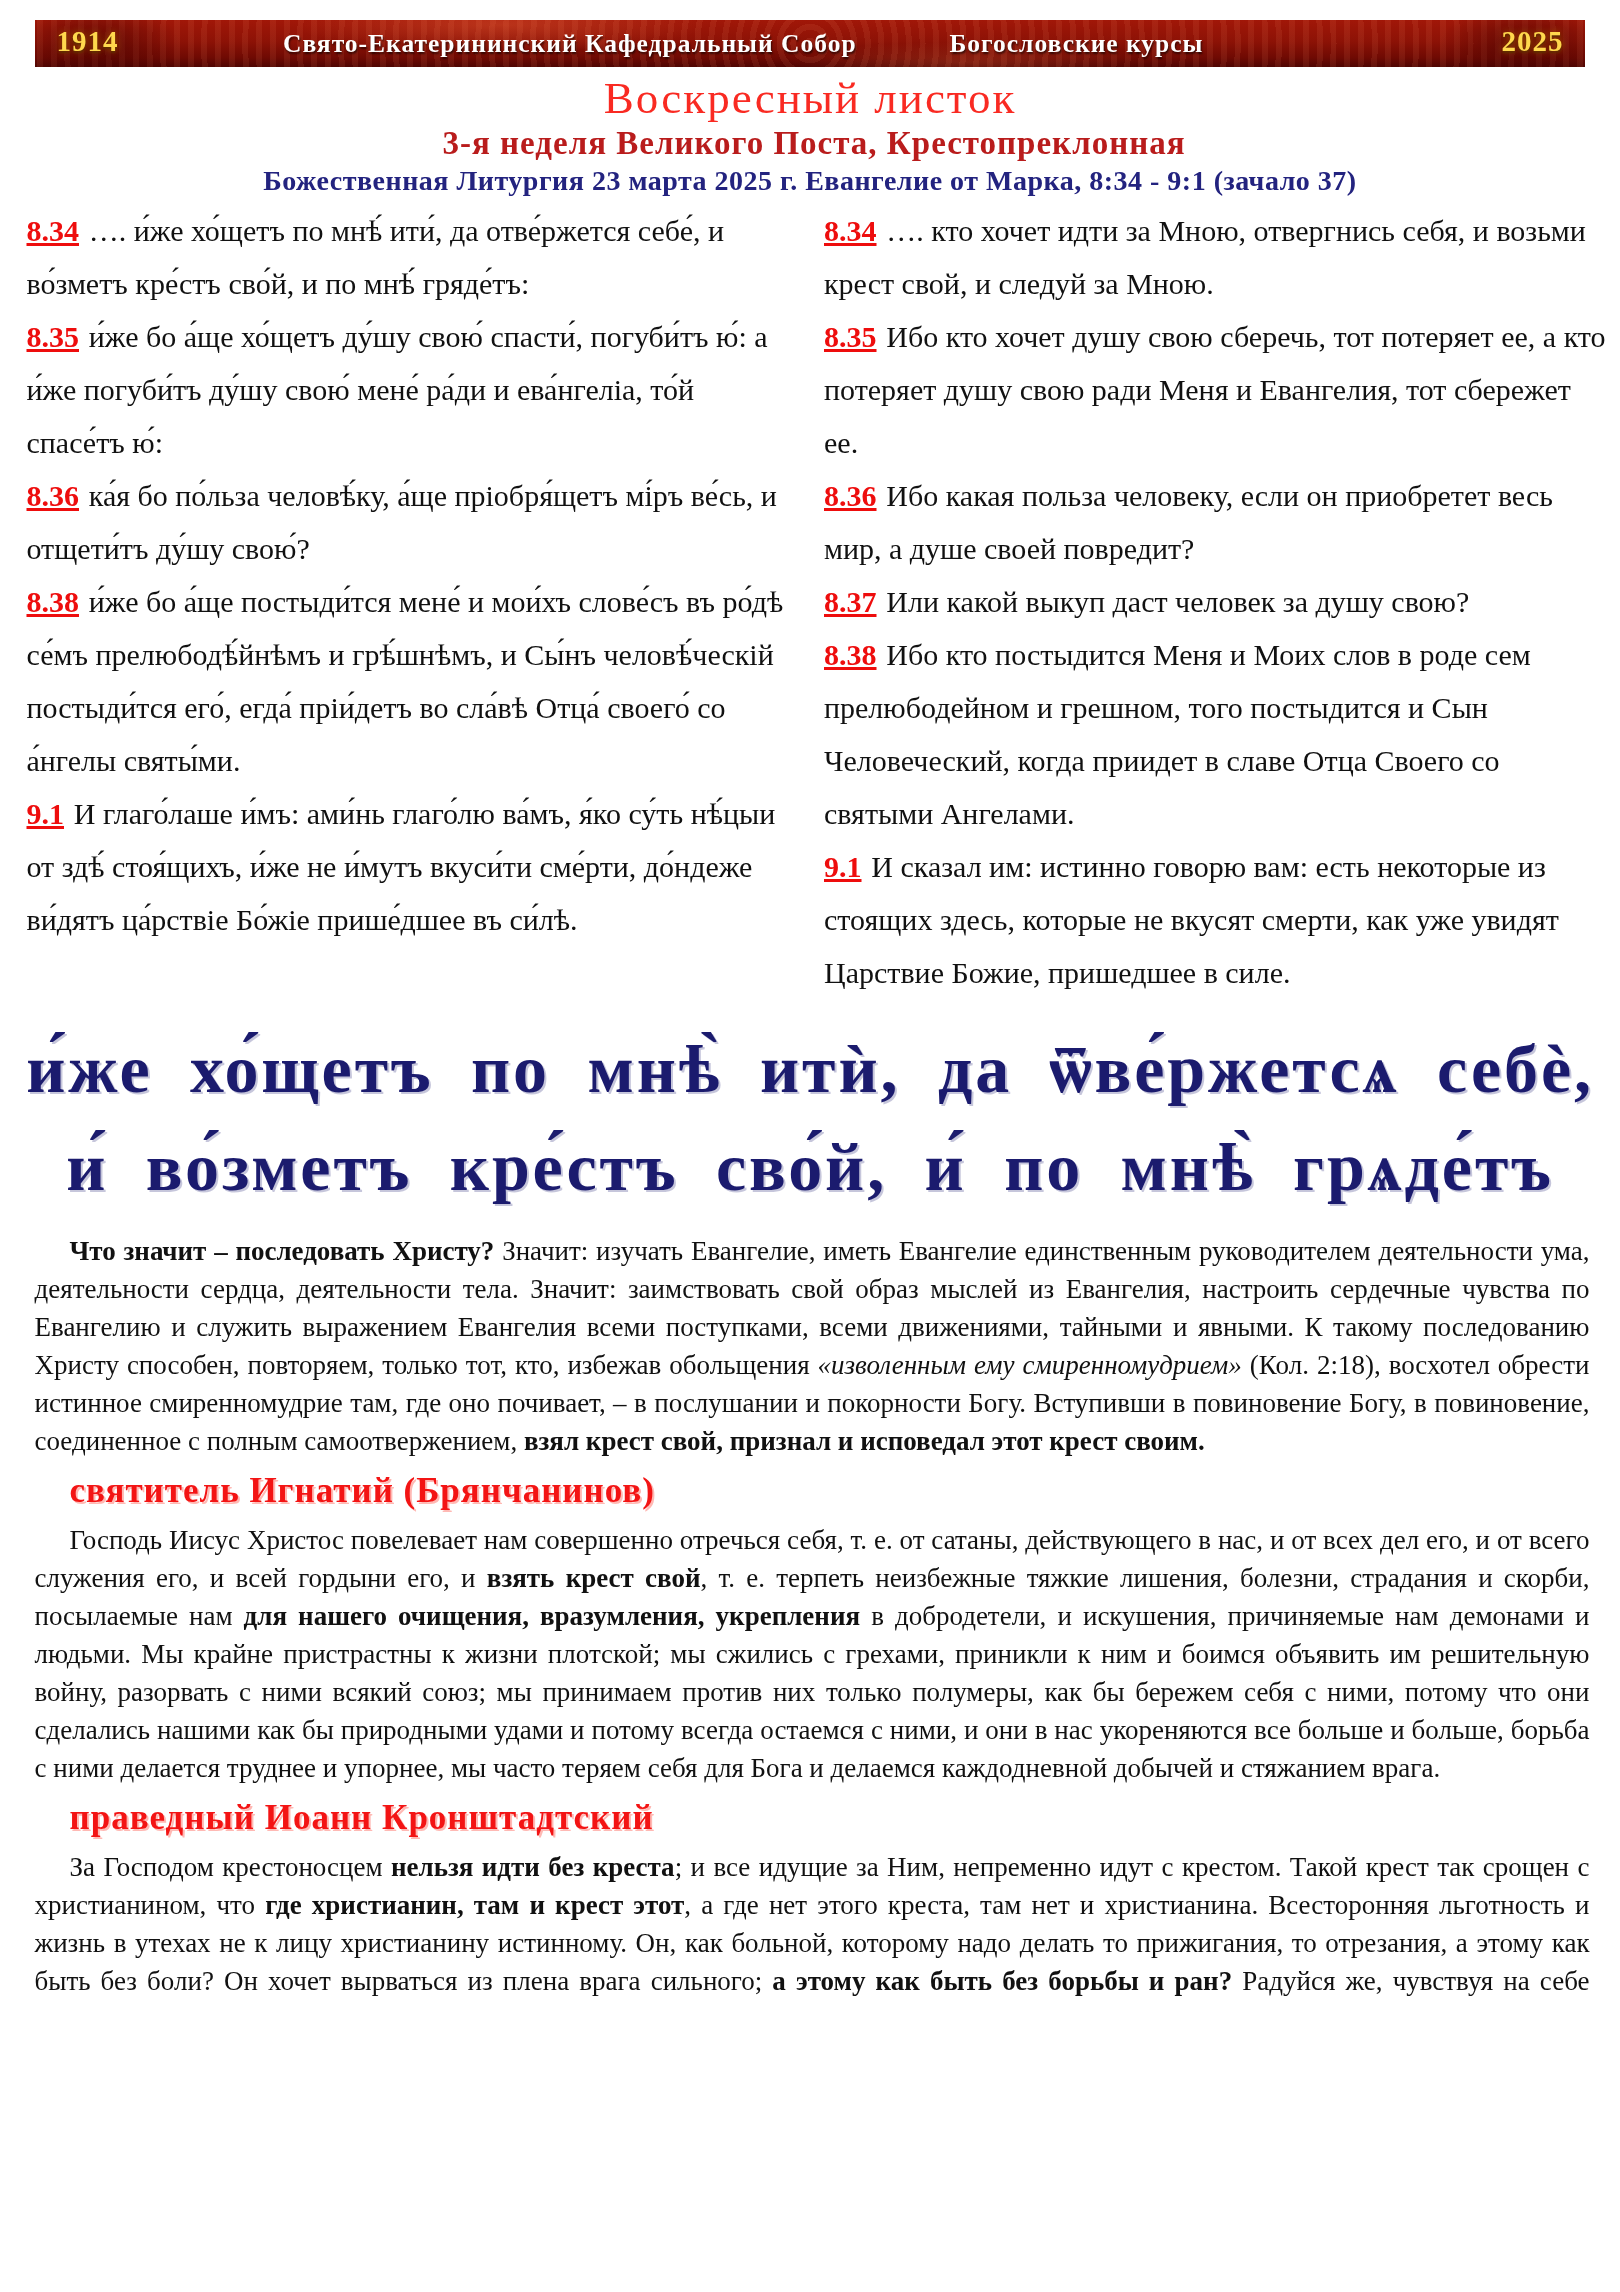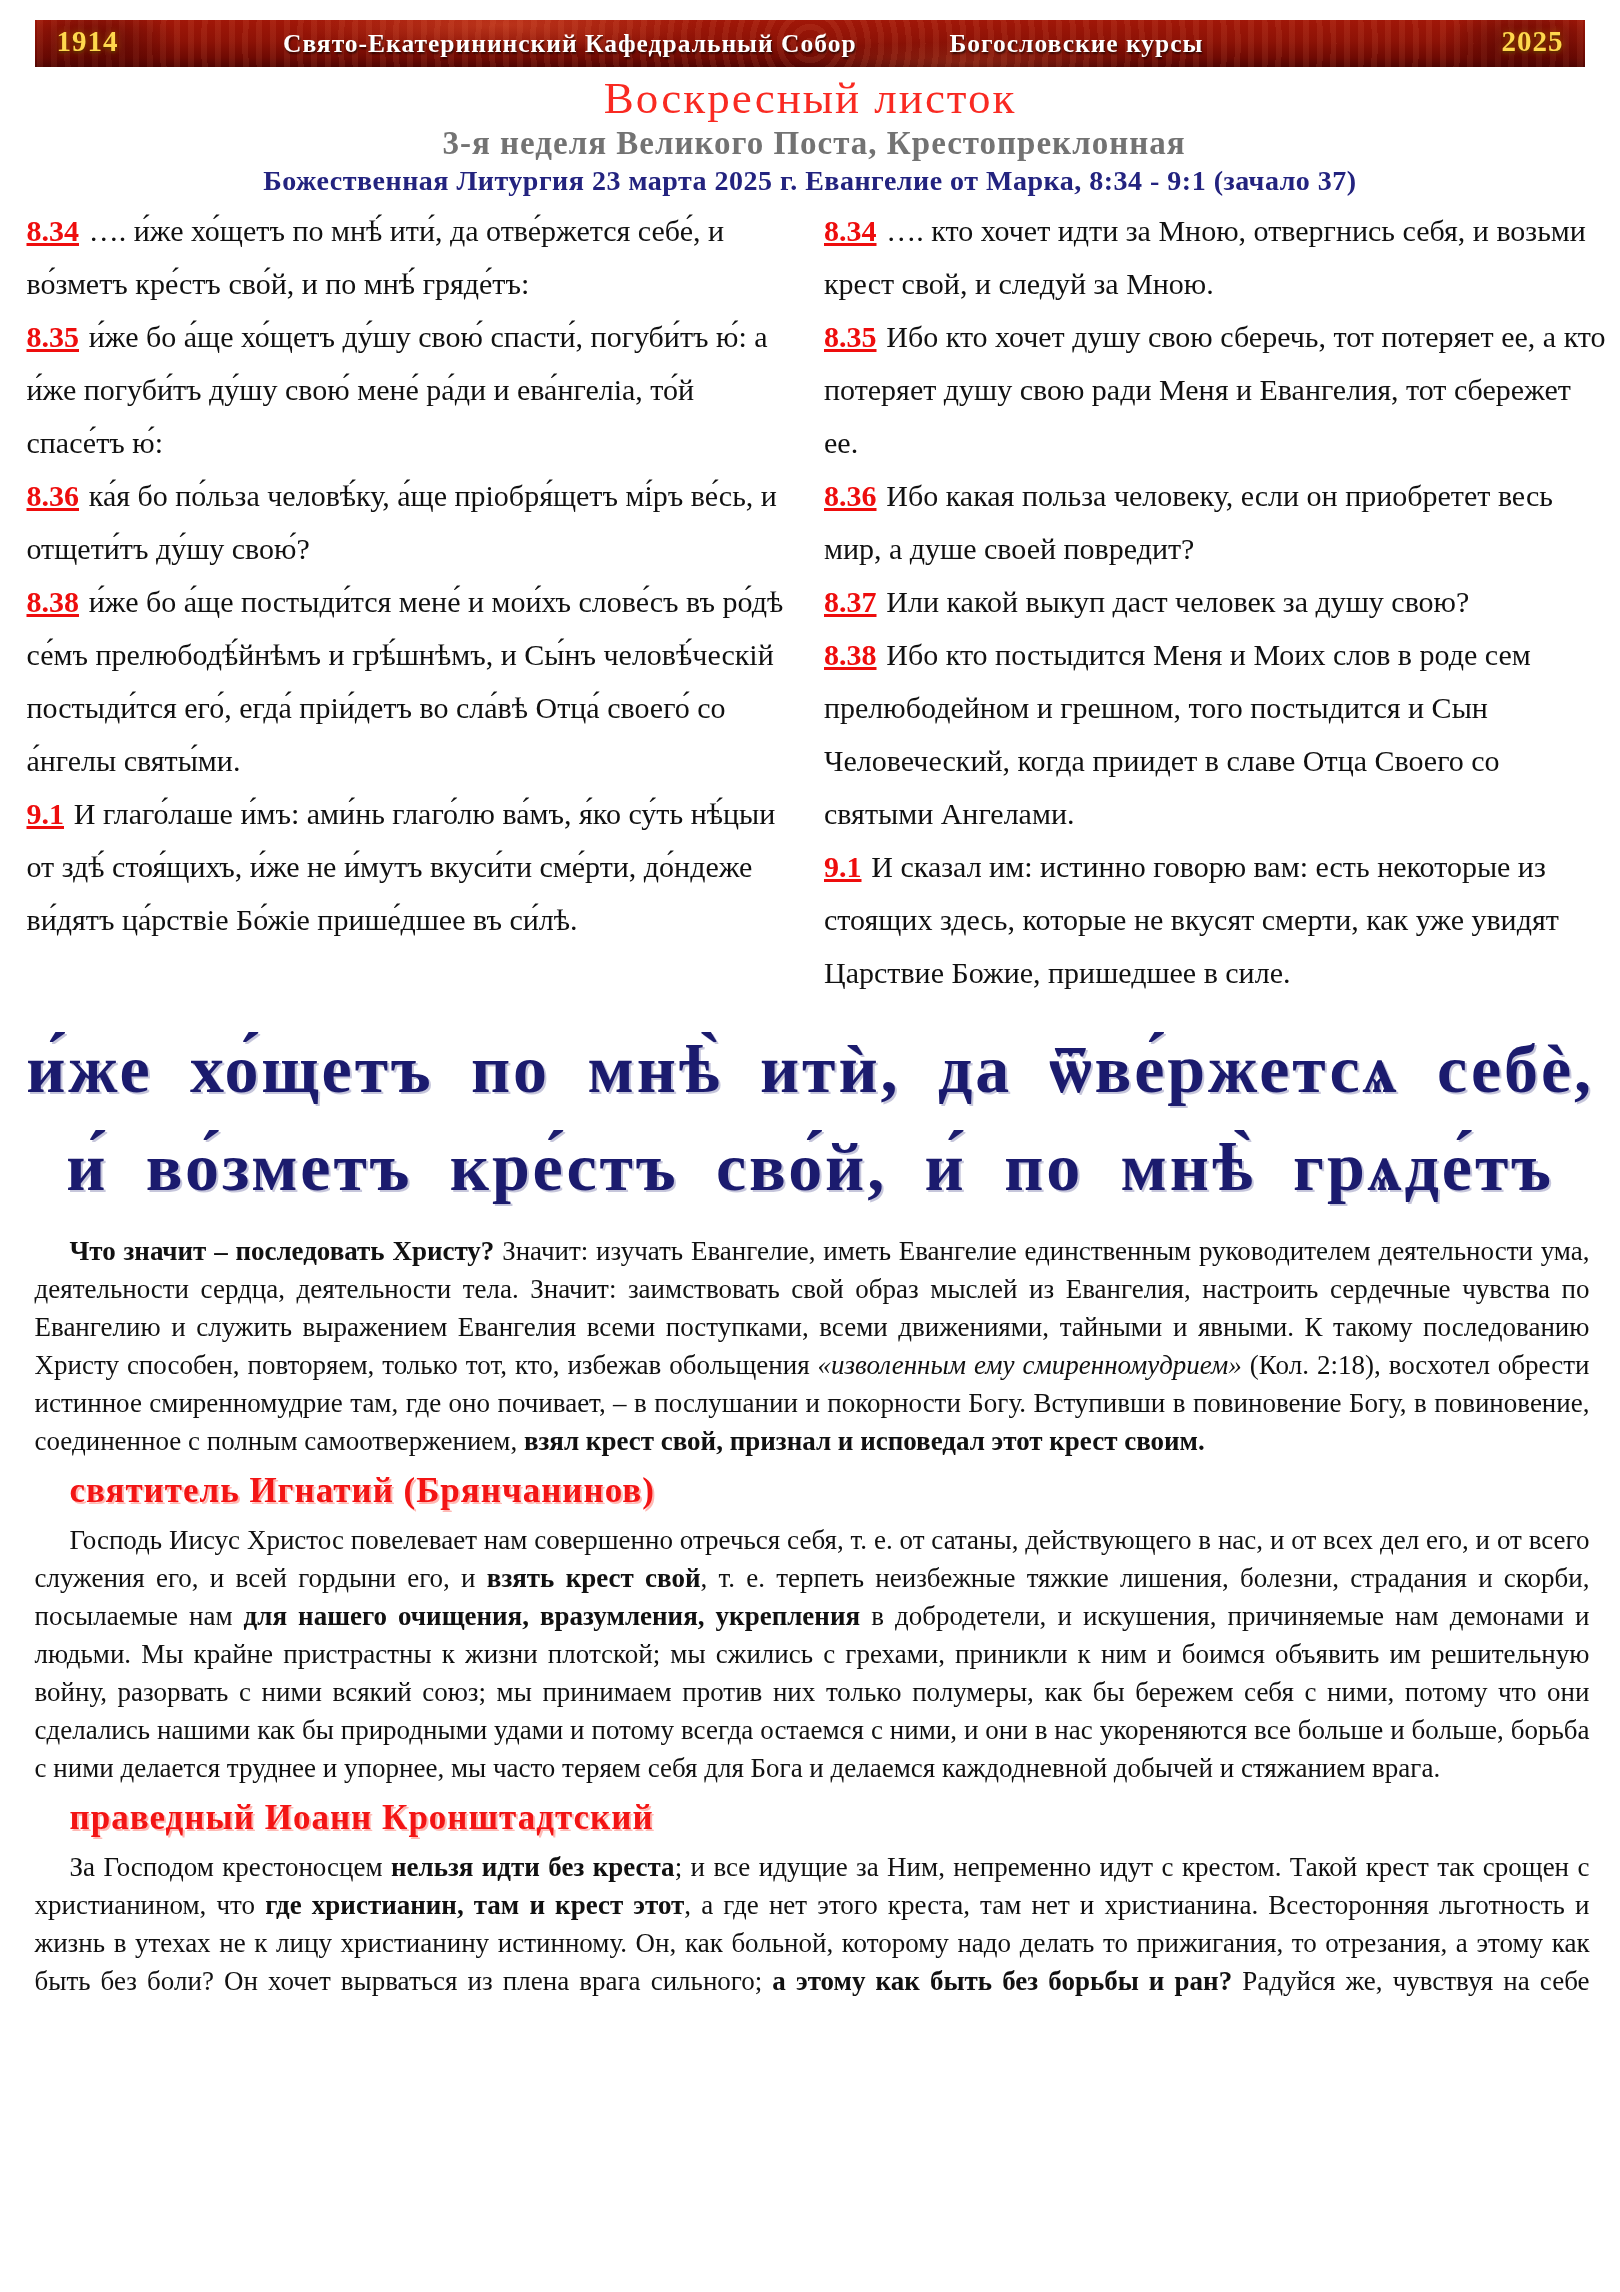--- a/index.html
+++ b/index.html
@@ -19,21 +19,21 @@
   .banner-year{position:absolute;top:5.9px;font-size:29px;font-weight:bold;
     color:#ffd84d;text-shadow:0 2px 2px #5e2c00,0 0 7.8px #b05e00;letter-spacing:1px;}
   .banner-year.left{left:21.6px;} .banner-year.right{right:21.6px;}
   .banner-label{position:absolute;top:9.8px;color:#fff;font-weight:bold;font-size:25.5px;
     letter-spacing:1px;text-shadow:1px 2px 2px rgba(0,0,0,.6);white-space:nowrap;}
   .banner-label.cathedral{left:16%;} .banner-label.courses{left:59%;}
 
   
   .title{margin:73px 0 0;text-align:center;color:#f92a22;font-size:45px;font-weight:normal;
     letter-spacing:2px;line-height:51px;}
-  .subtitle{text-align:center;color:#737373;font-size:33px;font-weight:bold;
+  .subtitle{text-align:center;color:#b91c1c;font-size:33px;font-weight:bold;
     letter-spacing:1px;line-height:39px;padding-left:8px;}
   .liturgy{text-align:center;color:#23237f;font-size:28px;font-weight:bold;
     letter-spacing:0.5px;line-height:35px;margin-bottom:5.9px;}
 
   
   .gospel{display:flex;gap:25.5px;margin:3.9px 12.7px 0 26.5px;}
   .gcol{font-size:30px;line-height:53px;}
   .gcol.slavonic{width:772px;flex:0 0 auto;}
   .gcol.russian{flex:1 1 auto;}
   .gcol p{margin:0;}

